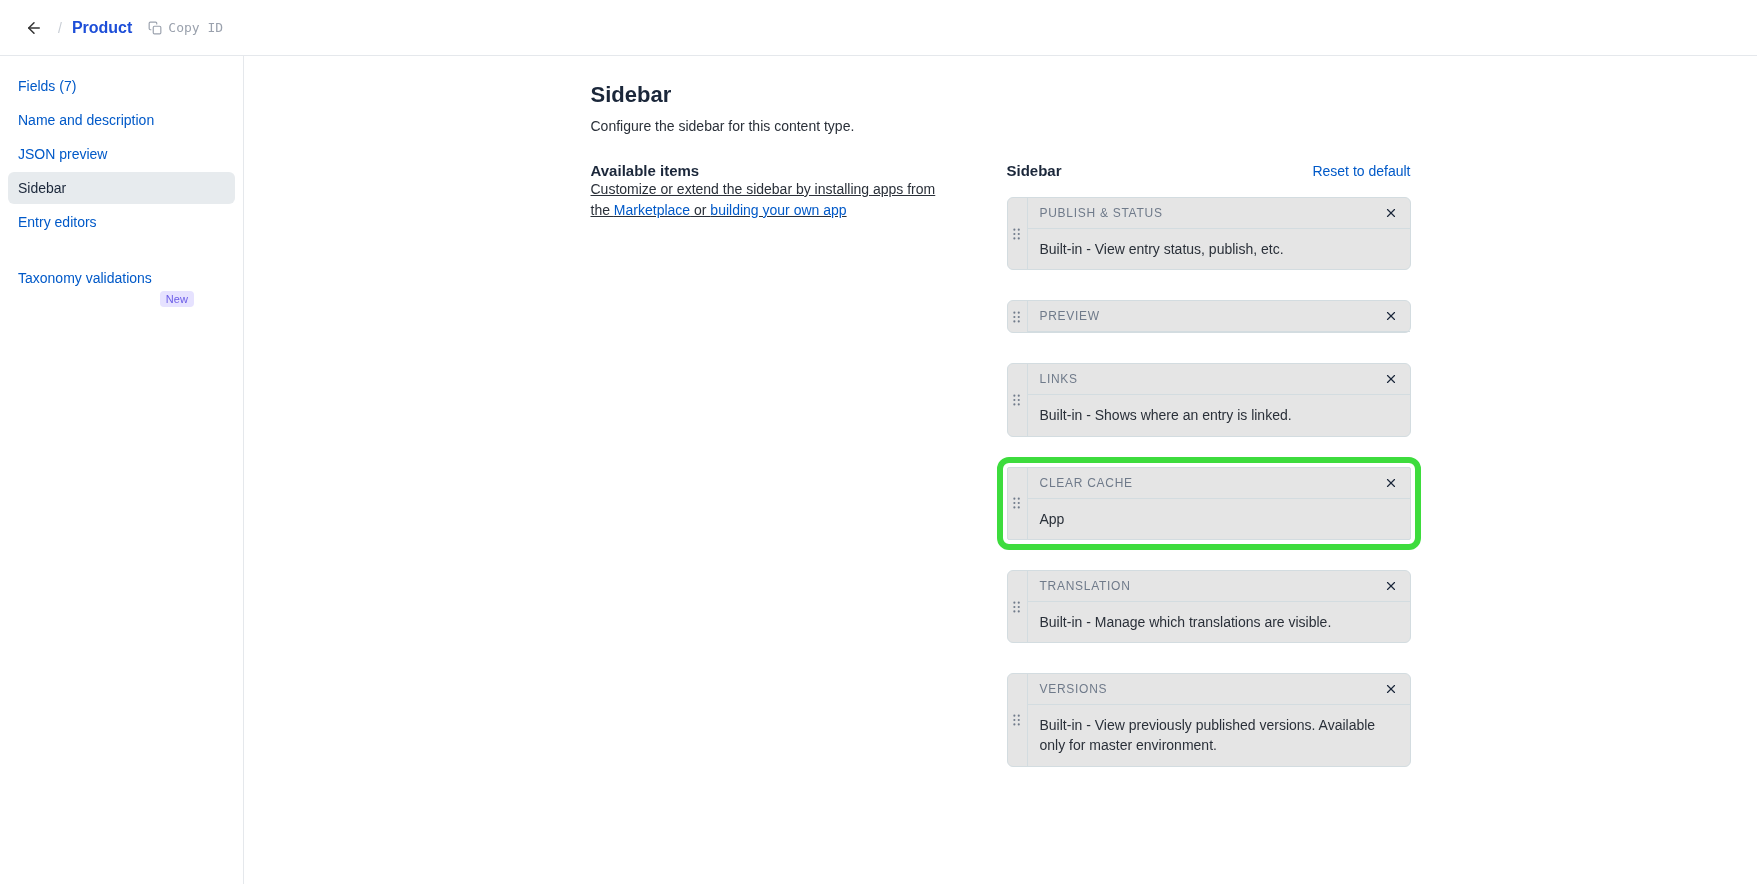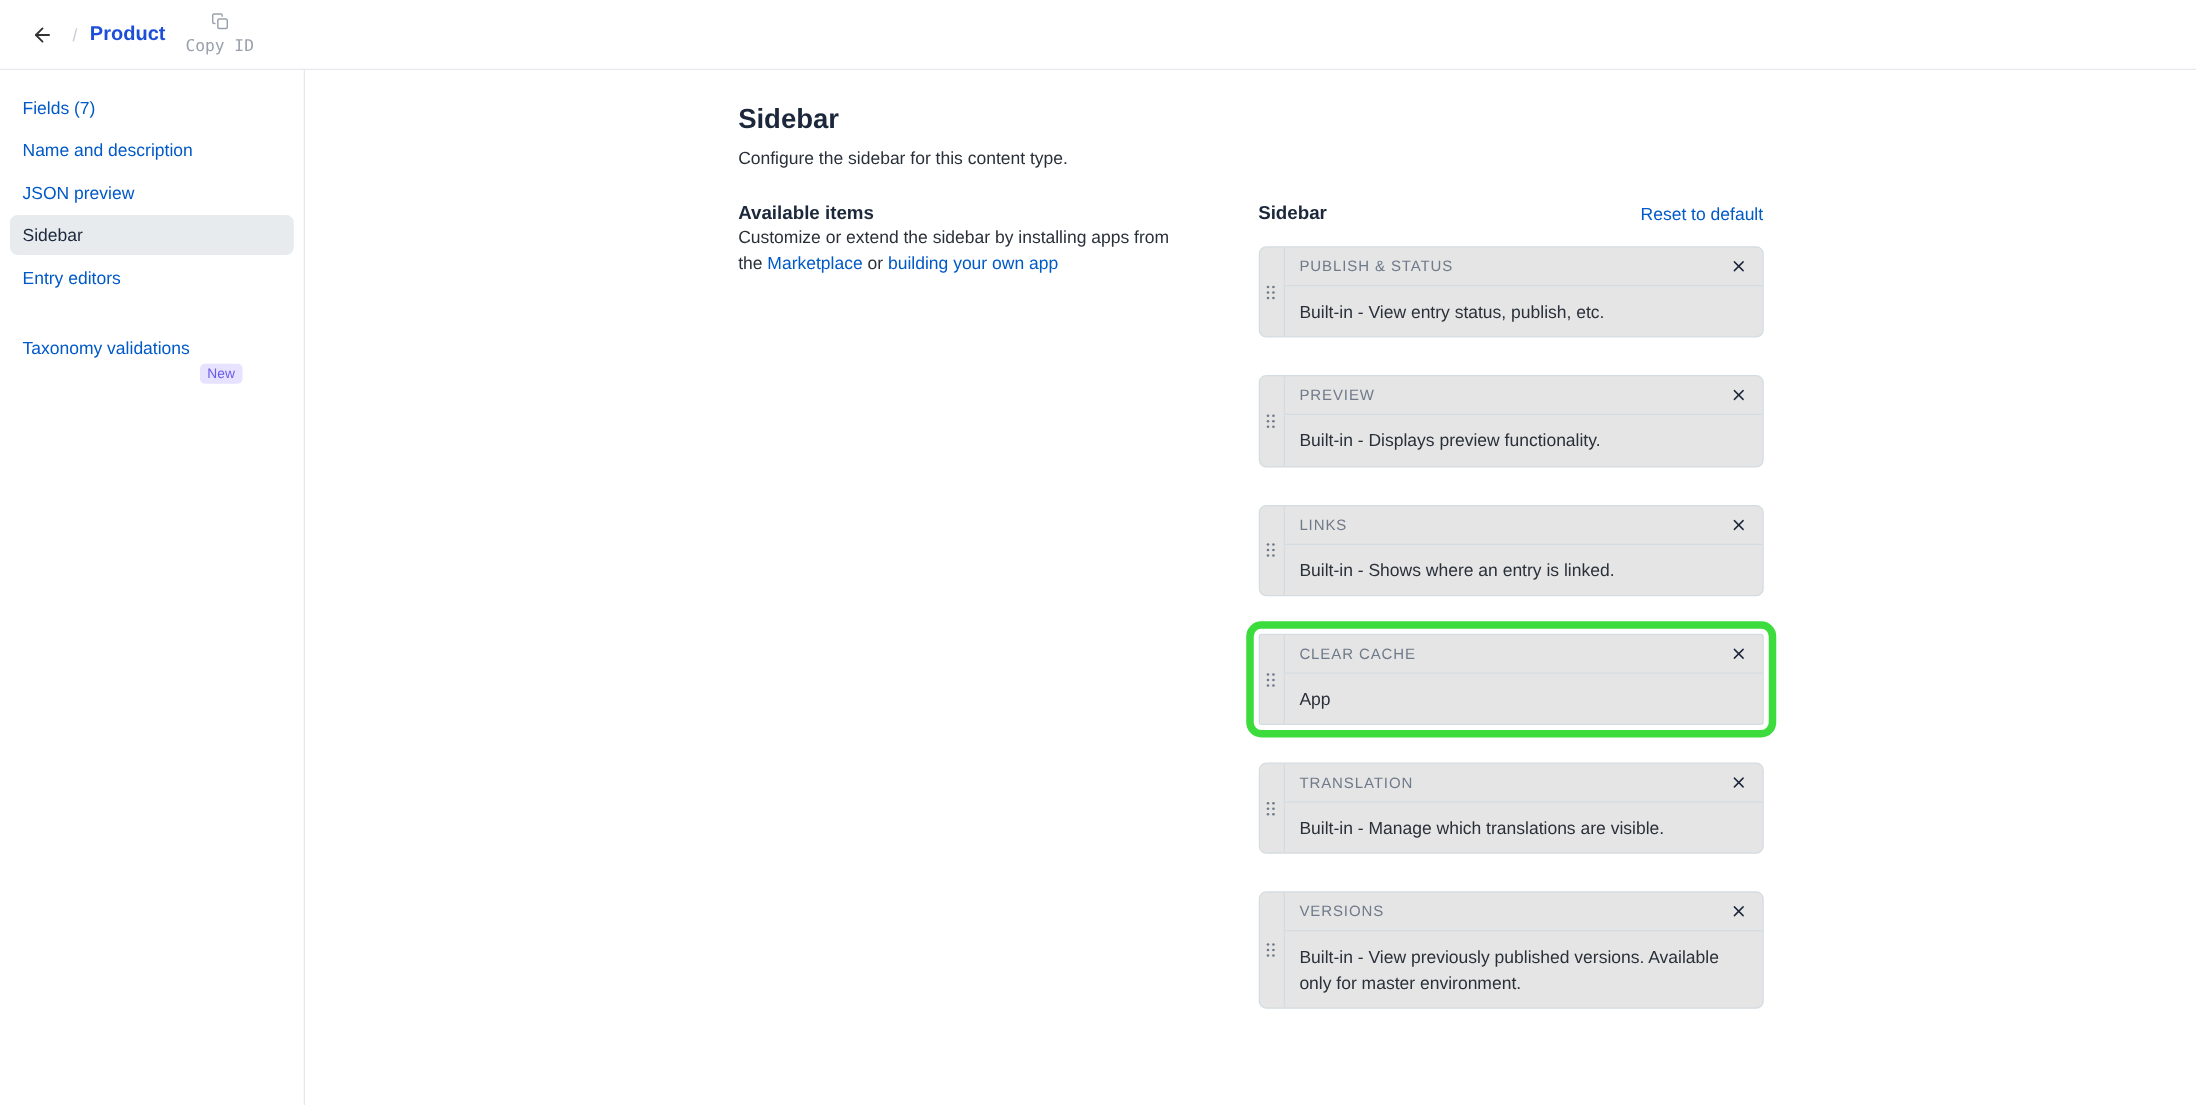--- a/index.html
+++ b/index.html
@@ -2,40 +2,40 @@
 <html><head>
 <meta charset="utf-8">
 <style>
 * { box-sizing: border-box; margin: 0; padding: 0; }
 body { font-family: -apple-system, BlinkMacSystemFont, "Segoe UI", Helvetica, Arial, sans-serif; font-size: 14px; color: #1b273a; background: #fff; }
 
 .topbar { display: flex; align-items: center; height: 56px; padding: 0 20px; border-bottom: 1px solid #e5e8ec; }
 .back-btn { display: flex; align-items: center; justify-content: center; width: 28px; height: 28px; cursor: pointer; color: #333; }
 .slash { color: #c8cdd5; margin: 0 10px; }
 .page-title { font-weight: 700; font-size: 16px; color: #1d4ed8; }
-.copy-id { display: flex; align-items: center; gap: 6px; margin-left: 16px; color: #9aa1ad; cursor: pointer; font-family: "SFMono-Regular", Consolas, monospace; font-size: 13px; flex-direction: column; }
+.copy-id { display: flex; align-items: center; gap: 6px; margin-left: 16px; color: #9aa1ad; cursor: pointer; font-family: "SFMono-Regular", Consolas, monospace; font-size: 13px; }
 .copy-id svg { color: #9aa1ad; }
 
 .layout { display: flex; }
 .sidebar-nav { width: 244px; min-width: 244px; border-right: 1px solid #e5e8ec; padding: 14px 8px; min-height: calc(100vh - 56px); }
 .sidebar-nav .item { display: flex; align-items: center; padding: 8px 10px; color: #0059c8; cursor: pointer; border-radius: 6px; margin-bottom: 2px; font-size: 14px; }
 .sidebar-nav .item.active { background: #e7ebee; color: #1b273a; }
 .badge-new { background: #e6e2ff; color: #6b5ce7; font-size: 11px; padding: 2px 6px; border-radius: 4px; margin-left: 8px; margin-top: 43px; }
 
 .content { flex: 1; padding: 26px 40px; }
 .content-inner { max-width: 820px; margin: 0 auto; }
 h1 { font-size: 22px; font-weight: 700; margin-bottom: 10px; }
 .subtitle { color: #2a3039; margin-bottom: 28px; font-size: 14px; }
 
 .columns { display: flex; gap: 56px; }
 .col-left { width: 360px; }
 .col-right { flex: 1; }
 
 h3 { font-size: 15px; font-weight: 700; }
-.available-text { color: #2a3039; font-size: 14px; line-height: 1.5; }
+.available-text { color: #2a3039; font-size: 14px; line-height: 1.5; text-decoration: underline; }
 .link { color: #0059c8; text-decoration: none; cursor: pointer; }
 
 .sidebar-header-row { display: flex; align-items: center; justify-content: space-between; margin-bottom: 18px; }
 .reset-link { color: #0059c8; font-size: 14px; cursor: pointer; }
 
 .widget { display: flex; border: 1px solid #d3dce0; border-radius: 6px; margin-bottom: 30px; background: #e5e5e5; }
 .widget.highlighted { outline: 6px solid #3ddc3d; outline-offset: 4px; border-radius: 2px; }
 .drag-col { width: 20px; display: flex; align-items: center; justify-content: center; border-right: 1px solid #d3dce0; cursor: grab; color: #6f7a8a; }
 .widget-body { flex: 1; }
 .widget-head { display: flex; align-items: center; justify-content: space-between; padding: 8px 12px; border-bottom: 1px solid #d3dce0; }
@@ -154,21 +154,20 @@
                     <span class="widget-title">PREVIEW</span>
                     <span class="remove-btn">
                       <span>
                         <svg width="14" height="14" viewBox="0 0 24 24" fill="none" stroke="currentColor" stroke-width="2" stroke-linecap="round">
                           <line x1="18" y1="6" x2="6" y2="18"></line>
                           <line x1="6" y1="6" x2="18" y2="18"></line>
                         </svg>
                       </span>
                     </span>
                   </div>
-                  <div class="widget-desc">Built-in - Displays preview functionality.</div>
                 </div>
               </div>
               <div class="widget">
                 <div class="drag-col">
                   <span>
                     <svg width="10" height="14" viewBox="0 0 10 16" fill="currentColor">
                       <circle cx="2" cy="3" r="1.2"></circle>
                       <circle cx="7" cy="3" r="1.2"></circle>
                       <circle cx="2" cy="8" r="1.2"></circle>
                       <circle cx="7" cy="8" r="1.2"></circle>

